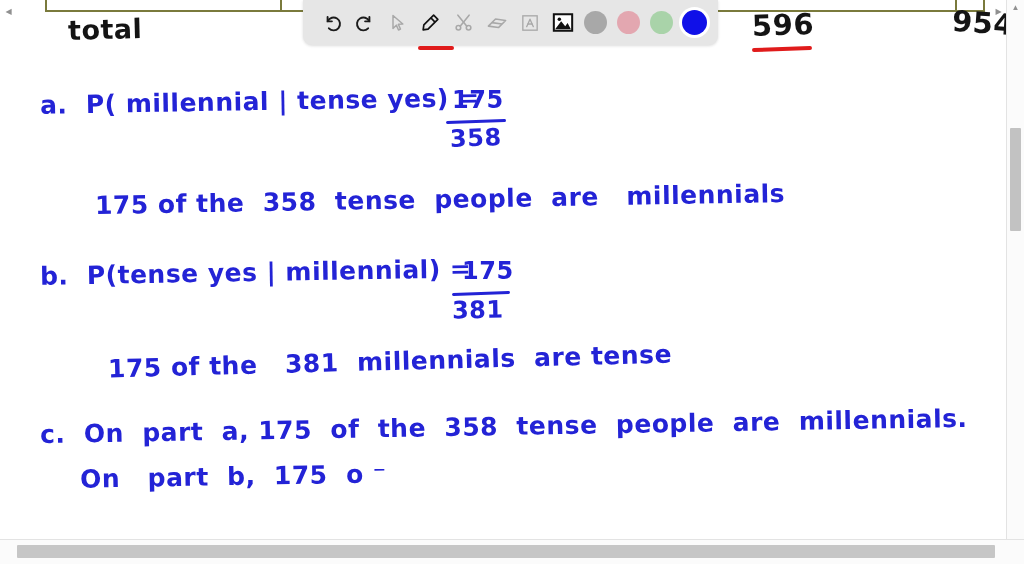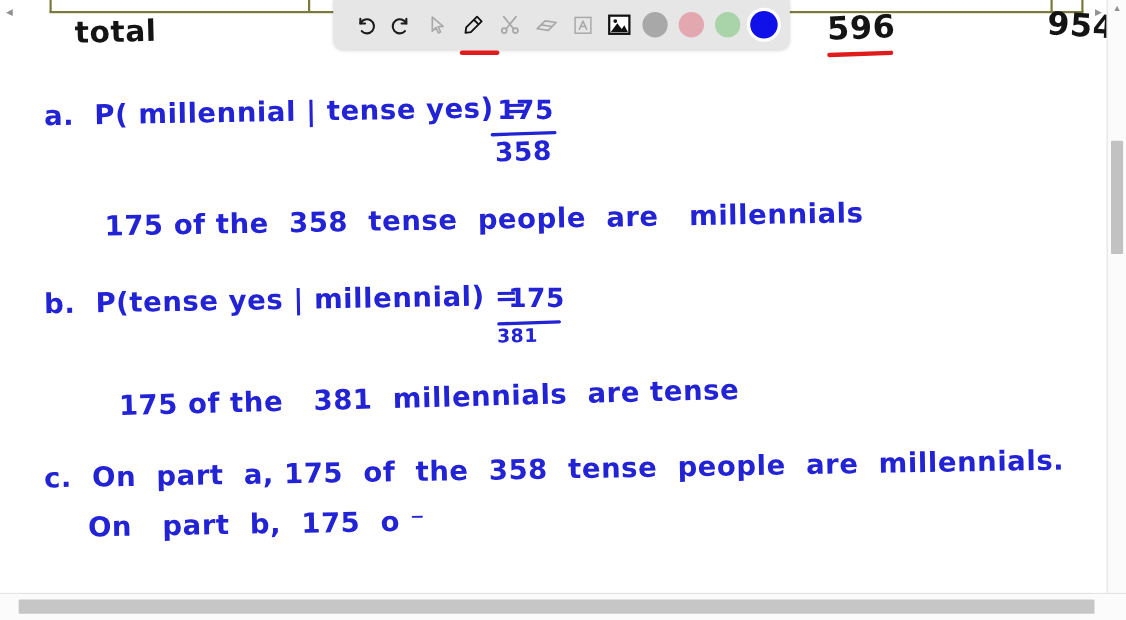--- a/index.html
+++ b/index.html
@@ -39,21 +39,21 @@
   .ink-a      {left:40px; top:87px;  font-size:25px; transform:rotate(-1deg);}
   .ink-a-num  {left:452px;top:86px;  font-size:24px;}
   .ink-a-bar  {position:absolute;left:446px;top:120px;width:60px;height:3px;background:#2323d6;border-radius:2px;transform:rotate(-2deg);}
   .ink-a-den  {left:450px;top:124px; font-size:24px; transform:rotate(-2deg);}
 
   .ink-a2     {left:95px; top:185px; font-size:25px; transform:rotate(-1deg);}
 
   .ink-b      {left:40px; top:258px; font-size:25px; transform:rotate(-1deg);}
   .ink-b-num  {left:462px;top:257px; font-size:24px;}
   .ink-b-bar  {position:absolute;left:452px;top:292px;width:58px;height:3px;background:#2323d6;border-radius:2px;transform:rotate(-2deg);}
-  .ink-b-den  {left:452px;top:296px; font-size:17px; transform:rotate(-1deg);}
+  .ink-b-den  {left:452px;top:296px; font-size:24px; transform:rotate(-1deg);}
 
   .ink-b2     {left:108px;top:347px; font-size:25px; transform:rotate(-1.5deg);}
 
   .ink-c      {left:40px; top:412px; font-size:25px; transform:rotate(-1deg);}
   .ink-c2     {left:80px; top:462px; font-size:25px; transform:rotate(-1deg);}
 
   
   .toolbar{
     position:absolute;left:303px;top:0px;width:415px;height:45px;
     background:#e6e6e6;border-radius:0 0 9px 9px;

